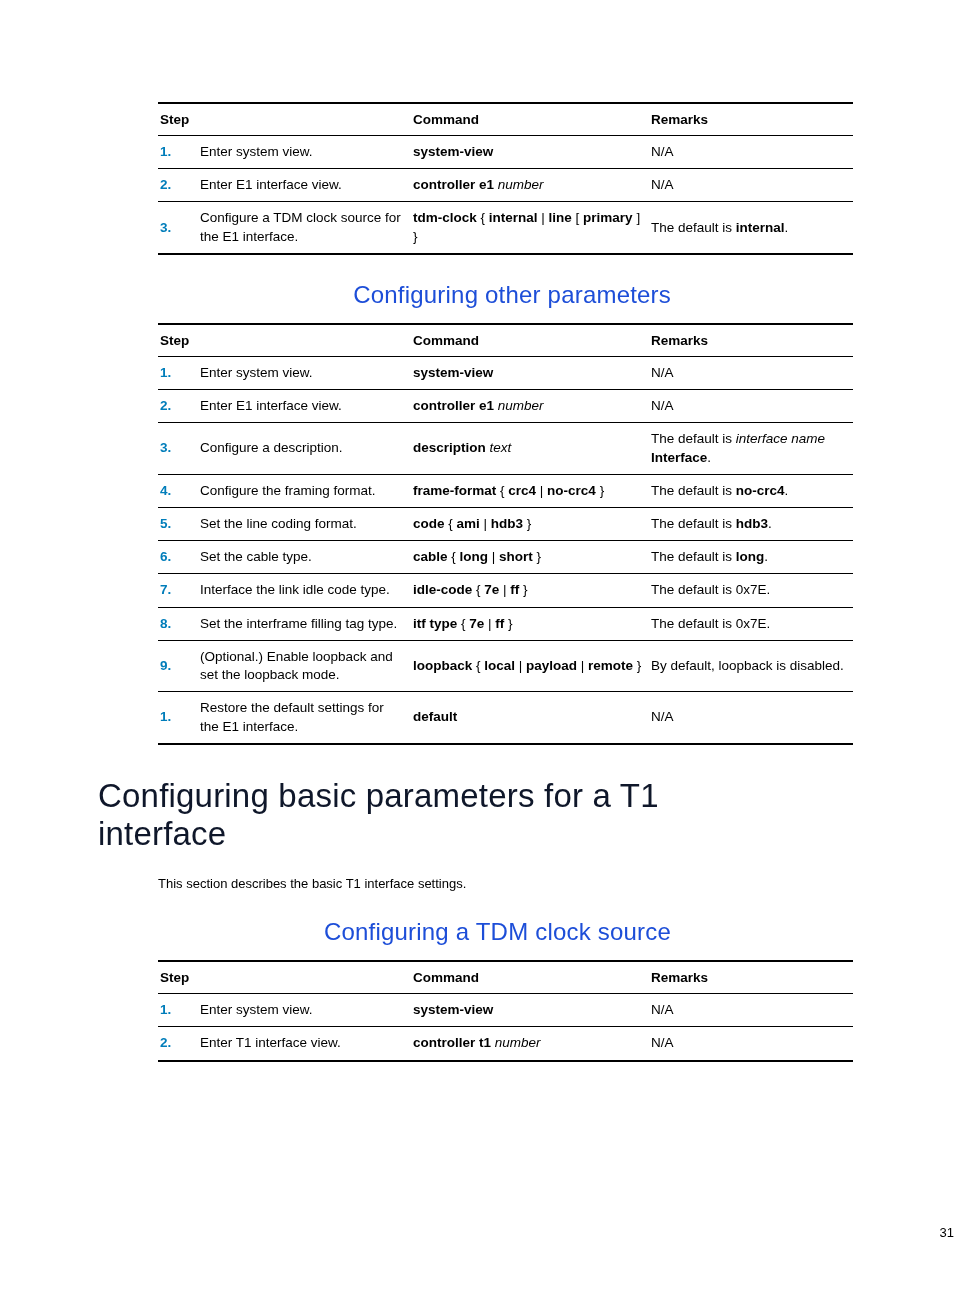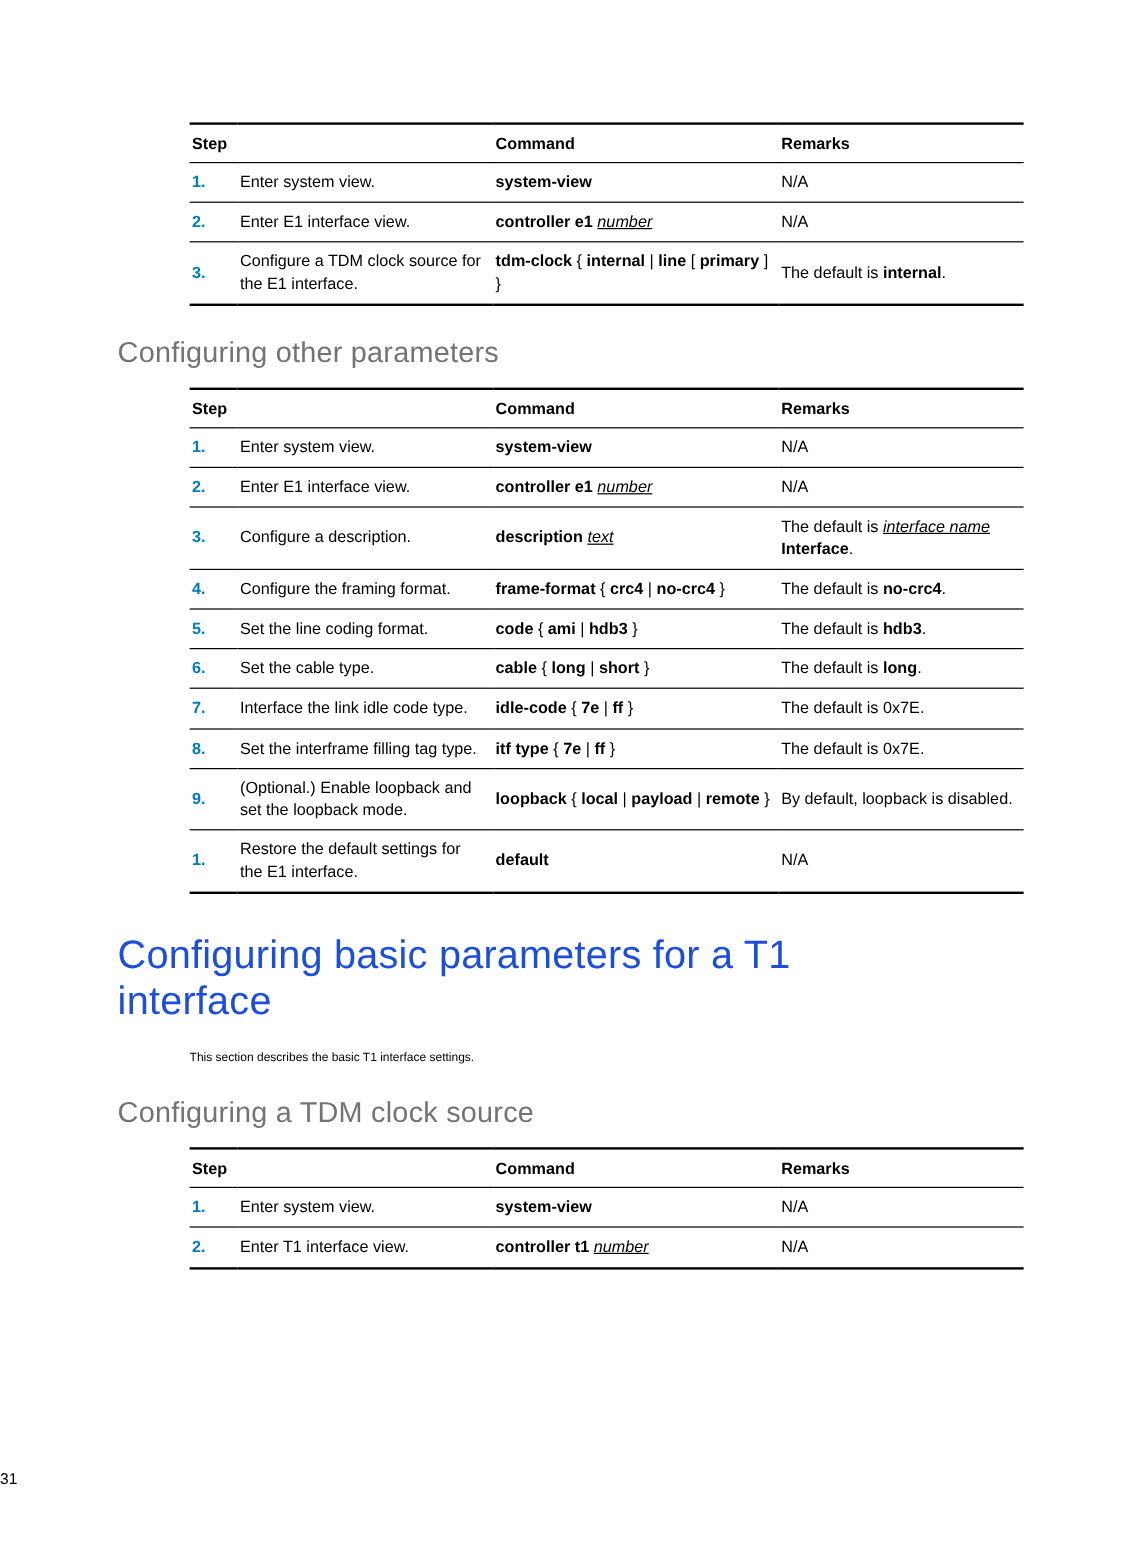--- a/index.html
+++ b/index.html
@@ -17,42 +17,43 @@
     width: 769px;
     min-height: 1296px;
     padding: 98px 98px 40px 98px;
     position: relative;
   }
   .page-number {
     position: absolute;
     bottom: 56px;
     left: 0;
     width: 954px;
-    text-align: left;
+    text-align: right;
     font-size: 13px;
   }
   h1 {
     font-family: Arial, sans-serif;
     font-weight: 300;
     font-size: 33px;
-    color: #1d4ed8;
+    color: #0f172a;
     margin: 32px 0 18px 0;
     letter-spacing: 0.2px;
   }
   h2 {
     font-family: Arial, sans-serif;
     font-weight: 300;
     font-size: 24px;
-    color: #737373;
+    color: #1d4ed8;
     margin: 26px 0 14px 0;
     letter-spacing: 0.2px;
+    text-align: right;
   }
   p {
     margin: 22px 0 10px 60px;
-    font-size: 10px;
+    font-size: 13px;
     line-height: 1.35;
   }
   a.xref {
     color: #007dba;
     text-decoration: none;
   }
   table.steps {
     border-collapse: collapse;
     width: 695px;
     margin-left: 60px;
@@ -81,21 +82,21 @@
     padding: 7px 6px 7px 2px;
     vertical-align: middle;
     line-height: 1.35;
   }
   .col-num { width: 32px; text-align: left; color: #007dba; font-weight: bold; white-space: nowrap; }
   .col-step { width: 205px; }
   .th-step { width: 237px; padding-left: 2px; }
   .col-cmd { width: 230px; }
   .col-rem { width: auto; margin-top: 43px; }
   .b { font-weight: bold; }
-  .i { font-style: italic; text-decoration: underline; }
+  .i { font-style: italic; }
 </style>
 </head>
 <body>
 
 <div class="page">
 
   <table class="steps">
     <thead>
       <tr>
         <th class="th-step" colspan="2">Step</th>

